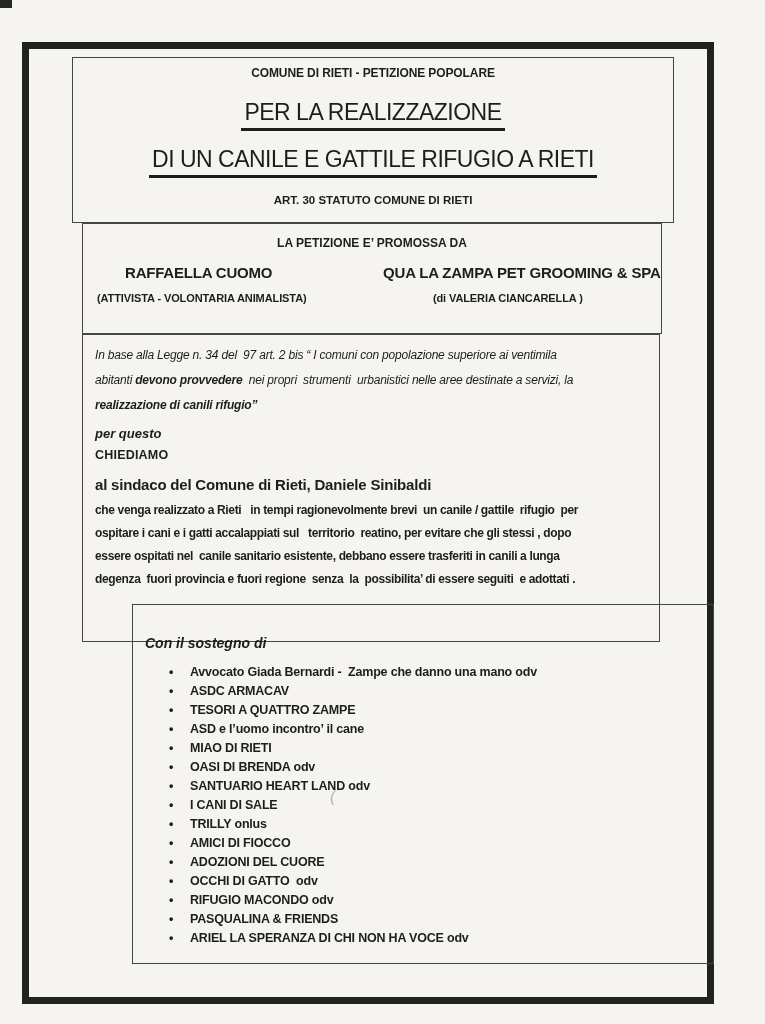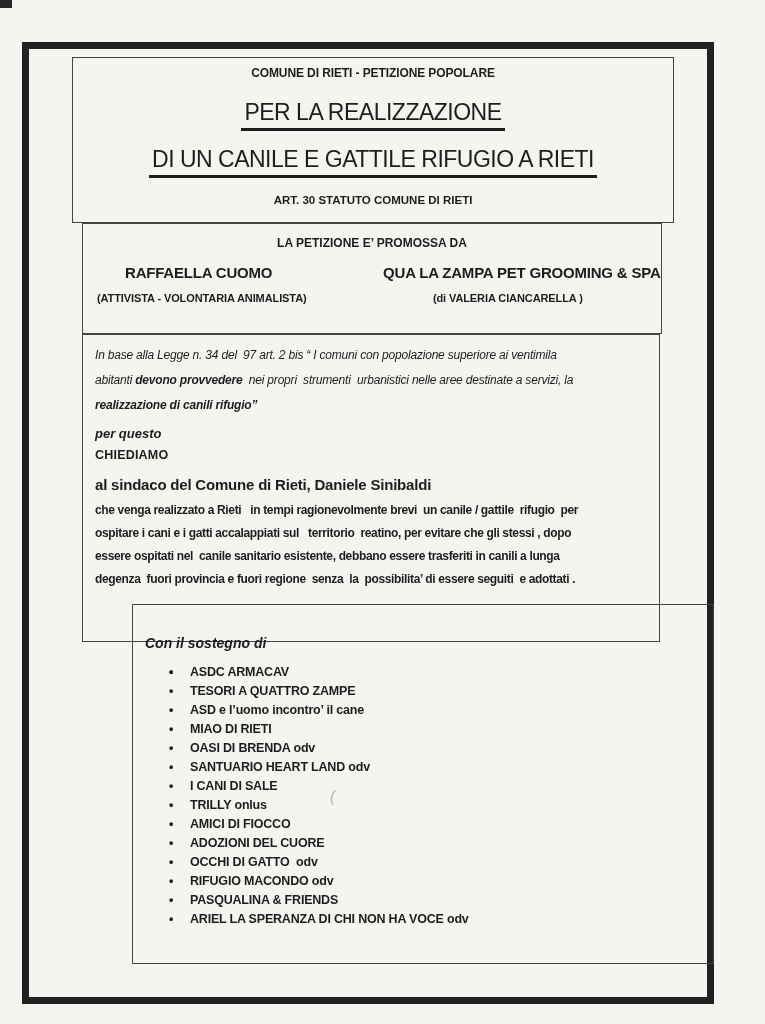--- a/index.html
+++ b/index.html
@@ -163,21 +163,21 @@
     <p class="addressee">al sindaco del Comune di Rieti,  Daniele  Sinibaldi</p>
     <p class="request">che venga realizzato a Rieti   in tempi ragionevolmente brevi  un canile / gattile  rifugio  per
 ospitare i cani e i gatti accalappiati sul   territorio  reatino, per evitare che gli stessi , dopo
 essere ospitati nel  canile sanitario esistente, debbano essere trasferiti in canili a lunga
 degenza  fuori provincia e fuori regione  senza  la  possibilita’ di essere seguiti  e adottati .</p>
   </section>
 
   <section class="box box-supporters">
     <p class="sostegno">Con il sostegno di</p>
     <ul class="supporters-list">
-        <li><span class="bullet">•</span></li>
+        <li><span class="bullet">•</span><span class="li-text">Avvocato Giada Bernardi -  Zampe che danno una mano odv</span></li>
         <li><span class="bullet">•</span><span class="li-text">ASDC ARMACAV</span></li>
         <li><span class="bullet">•</span><span class="li-text">TESORI A QUATTRO ZAMPE</span></li>
         <li><span class="bullet">•</span><span class="li-text">ASD e l’uomo incontro’ il cane</span></li>
         <li><span class="bullet">•</span><span class="li-text">MIAO DI RIETI</span></li>
         <li><span class="bullet">•</span><span class="li-text">OASI DI BRENDA odv</span></li>
         <li><span class="bullet">•</span><span class="li-text">SANTUARIO HEART LAND odv</span></li>
         <li><span class="bullet">•</span><span class="li-text">I CANI DI SALE</span></li>
         <li><span class="bullet">•</span><span class="li-text">TRILLY onlus</span></li>
         <li><span class="bullet">•</span><span class="li-text">AMICI DI FIOCCO</span></li>
         <li><span class="bullet">•</span><span class="li-text">ADOZIONI DEL CUORE</span></li>

